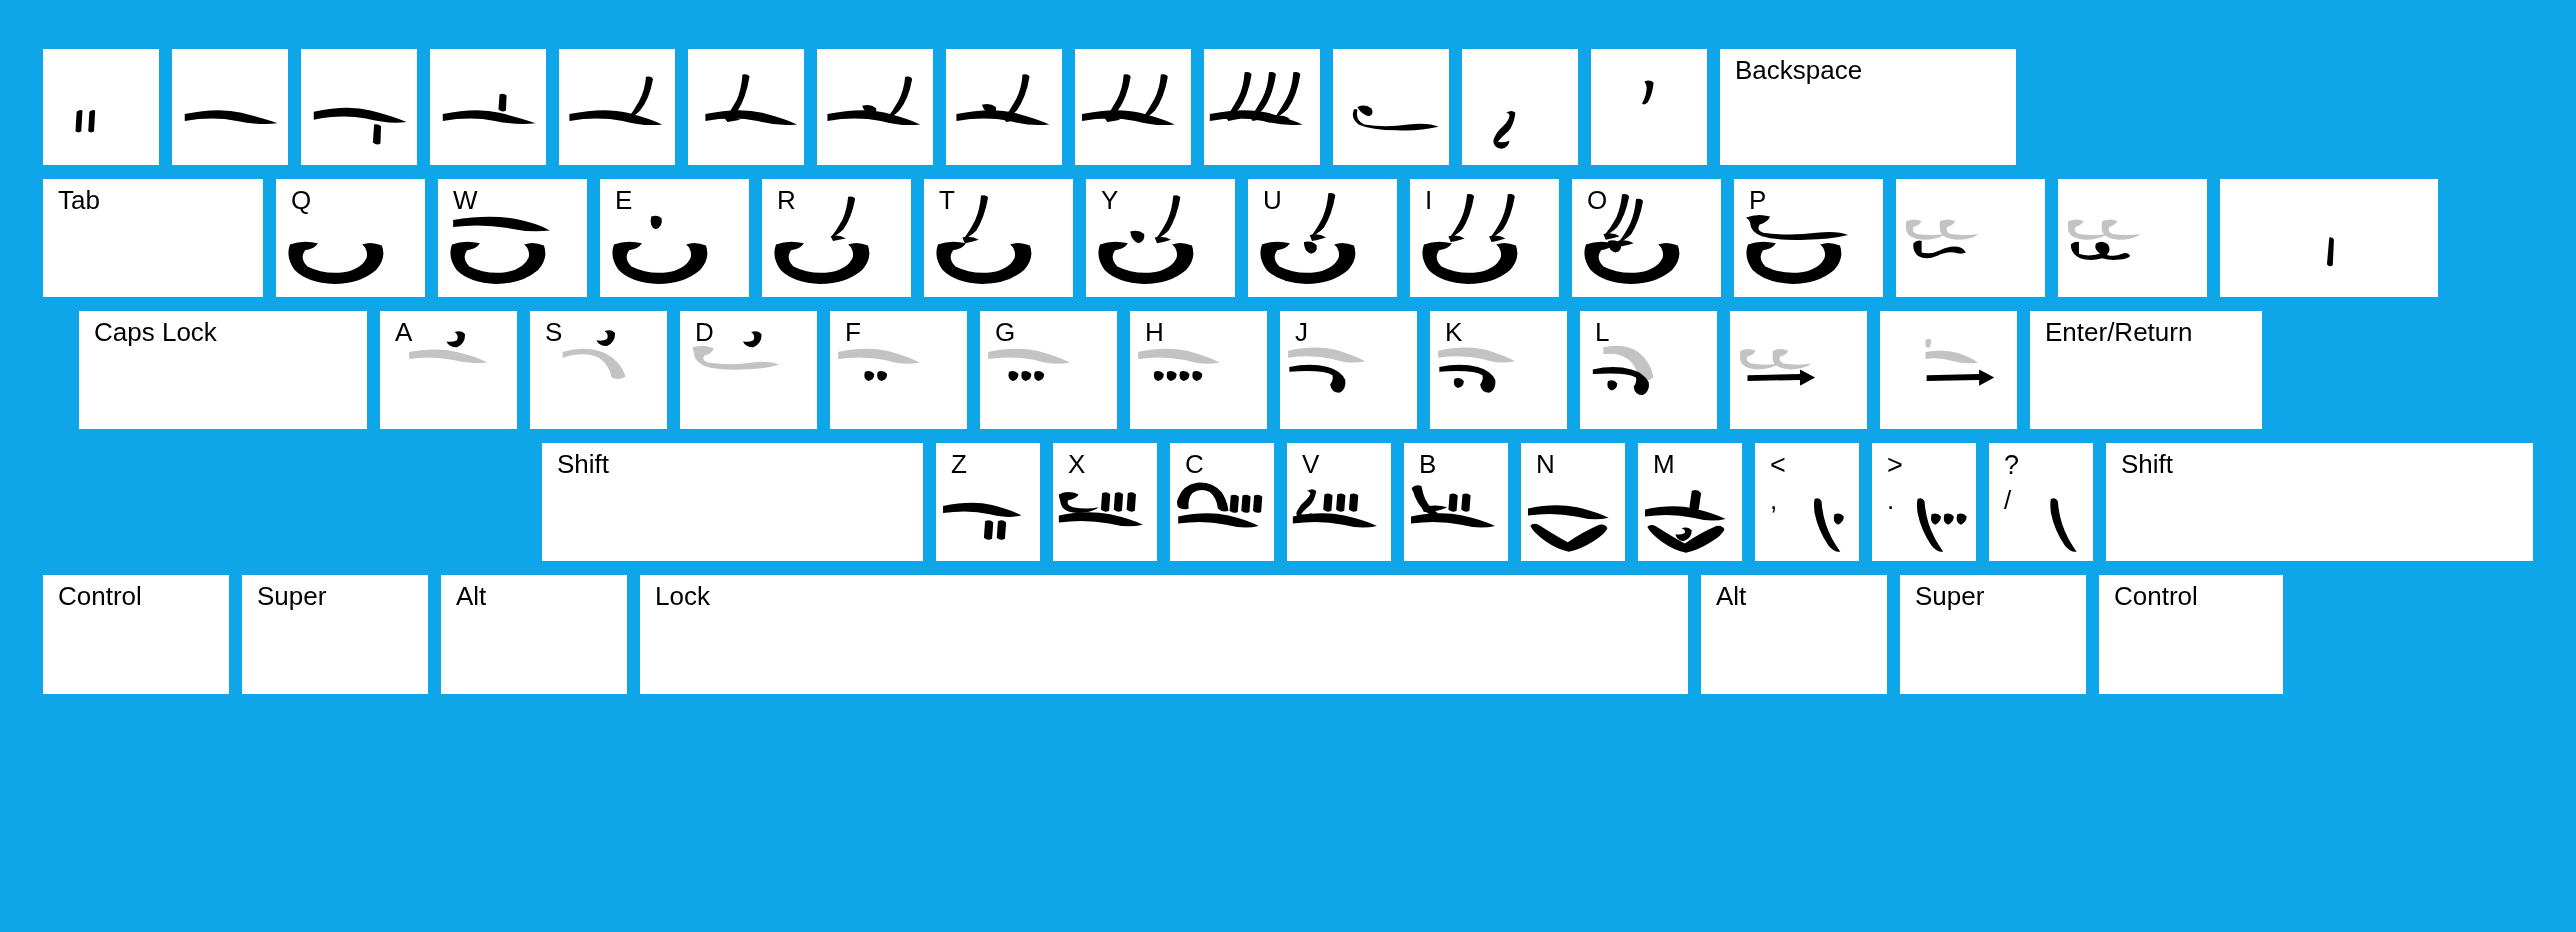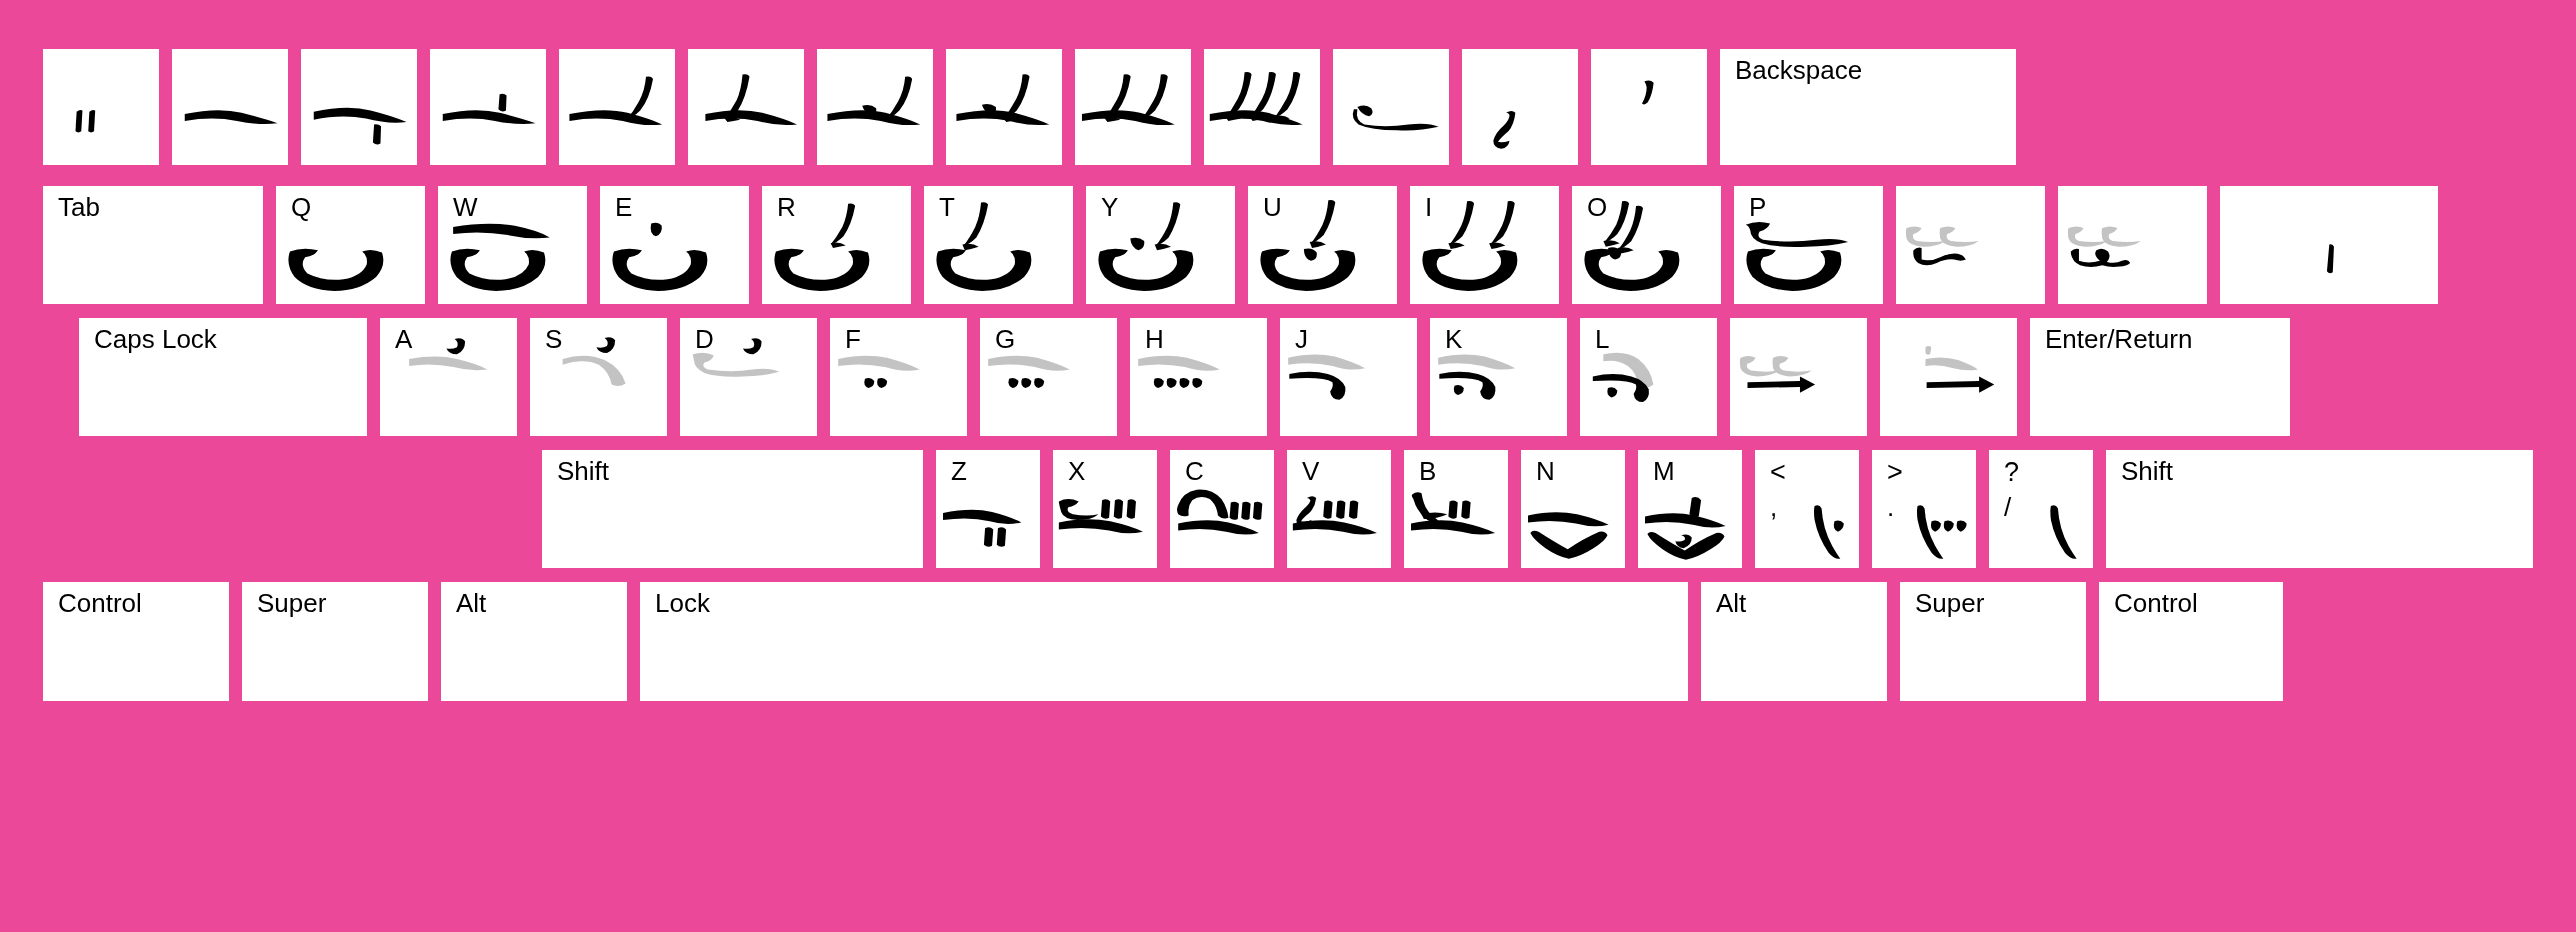--- a/index.html
+++ b/index.html
@@ -11,34 +11,34 @@
   body {
     width: 2576px;
     height: 933px;
     font-family: "Liberation Sans", sans-serif;
     overflow: hidden;
   }
   #keyboard {
     position: relative;
     width: 2576px;
     height: 933px;
-    background: #ec4899;
+    background: #0ea5e9;
     box-sizing: border-box;
     padding: 49px 43px 36px 43px;
     display: flex;
     flex-direction: column;
     gap: 14px;
   }
   .kb-row {
     display: flex;
     gap: 13px;
     flex: 0 0 auto;
   }
   .kb-row.r1 { height: 116px; }
-  .kb-row.r2 { height: 118px; margin-top: 7px; }
+  .kb-row.r2 { height: 118px; }
   .kb-row.r3 { height: 118px; margin-left: 36px; }
   .kb-row.r4 { height: 118px; justify-content: flex-end; }
   .kb-row.r5 { height: 119px; }
 
   .key {
     background: #ffffff;
     position: relative;
     box-sizing: border-box;
     flex: 0 0 auto;
     overflow: hidden;
@@ -504,21 +504,21 @@
       <span class="glyph">
           <svg viewBox="0 0 235 202">
         <path class="ghost" d="M78 50 Q84 46 88 50 L86 62 Q80 64 78 60 Z"></path>
         <path class="ghost" d="M78 70 Q108 64 134 72 Q156 80 168 88 Q148 92 126 86 Q100 78 78 82 Z"></path>
         <path class="ink" d="M80 110 L170 108 L170 100 L196 114 L170 128 L170 118 L80 120 Z"></path>
       </svg>
         </span>
       <span class="key-label"></span>
     </div>
 
-    <div class="key" style="width:260px">
+    <div class="key" style="width:232px">
       <span class="key-label">Enter/Return</span>
     </div>
   </div>
 
   <div class="kb-row r4">
 
     <div class="key" style="width:381px">
       <span class="key-label">Shift</span>
     </div>
 

